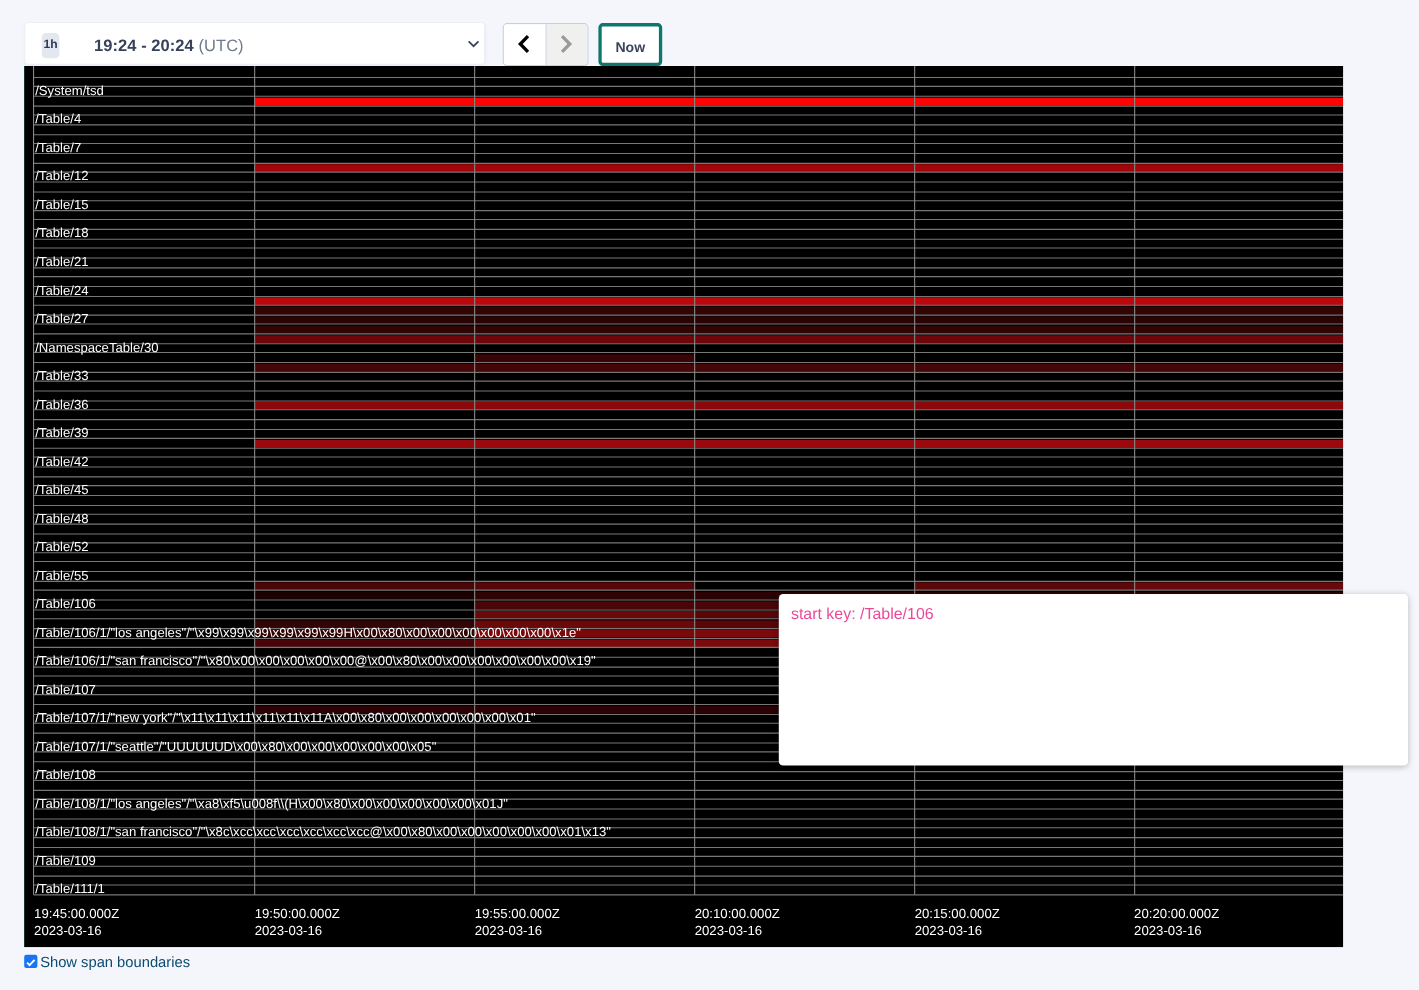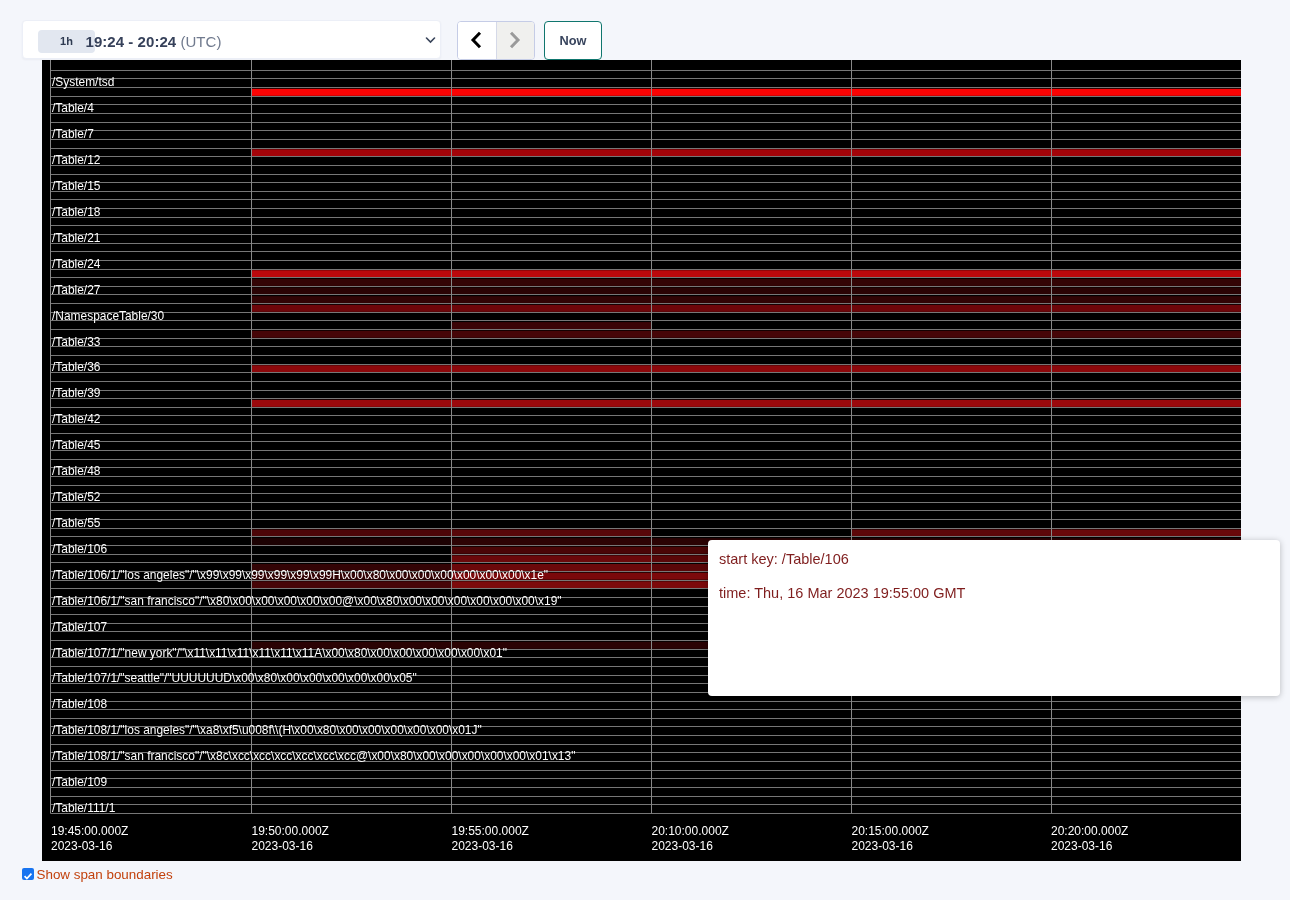--- a/index.html
+++ b/index.html
@@ -1,32 +1,32 @@
 <!DOCTYPE html>
 <html><head>
 <meta charset="utf-8">
 <style>
   * { margin:0; padding:0; box-sizing:border-box; }
   html,body { width:1290px; height:900px; background:#f4f6fb; font-family:"Liberation Sans", sans-serif; position:relative; overflow:hidden; }
   .dropdown { position:absolute; left:22px; top:20px; width:419px; height:38.5px; background:#fff; border:1px solid #eceff7; border-radius:4px; box-shadow:0 1px 2px rgba(50,60,90,.05); }
-  .badge { position:absolute; left:15px; top:8.5px; width:57px; height:23px; background:#e2e7f0; border-radius:4px; color:#2f3b52; font-size:11px; font-weight:bold; text-align:center; line-height:23px; }
+  .badge { position:absolute; left:15px; top:8.5px; width:16px; height:23px; background:#e2e7f0; border-radius:4px; color:#2f3b52; font-size:11px; font-weight:bold; text-align:center; line-height:23px; }
   .trange { position:absolute; left:62.5px; top:12px; font-size:15px; font-weight:bold; color:#36415a; letter-spacing:0.05px; }
   .trange span { font-weight:normal; color:#707a8e; }
   .caret { position:absolute; left:401px; top:16px; width:13px; height:7px; }
   .btngroup { position:absolute; left:457px; top:20.5px; width:77.5px; height:39px; border:1px solid #c5cce6; border-radius:4px; background:#fff; overflow:hidden; }
   .bprev { position:absolute; left:0; top:0; width:38px; height:37px; background:#fff; }
   .bnext { position:absolute; left:38px; top:0; width:39px; height:37px; background:#f0f0ee; border-left:1px solid #d5d9e8; }
   .chev { position:absolute; left:11.5px; top:9.5px; width:12px; height:18px; }
-  .nowbtn { position:absolute; left:544px; top:20.5px; width:58px; height:39px; background:#fff; border:1px solid #0f766e; border-radius:4px; color:#39455e; font-size:12.8px; font-weight:bold; text-align:center; line-height:37px; }
-  .hm { position:absolute; left:22px; top:60px; width:1199px; height:801px; background:#0f766e;margin-left:20px; }
+  .nowbtn { position:absolute; left:544px; top:20.5px; width:58px; height:39px; background:#fff; border:3px solid #0f766e; border-radius:4px; color:#39455e; font-size:12.8px; font-weight:bold; text-align:center; line-height:37px; }
+  .hm { position:absolute; left:22px; top:60px; width:1199px; height:801px; background:#0f766e; }
   .tooltip { position:absolute; left:708px; top:540px; width:572px; height:156px; background:#fff; border-radius:4px; box-shadow:0 1px 6px rgba(0,0,0,.25); padding:12px 0 0 11px; }
-  .tooltip p { margin:0 0 19px; font-size:14.5px; line-height:15px; color:#7f1d1d; white-space:nowrap; }
+  .tooltip p { margin:0 0 19px; font-size:14.5px; line-height:15px; color:#ec4899; white-space:nowrap; }
   .cbrow { position:absolute; left:22px; top:866px; height:18px; }
   .cbox { position:absolute; left:0; top:1.5px; width:12px; height:12px; background:#1874f0; border-radius:2px; }
-  .cblabel { position:absolute; left:14.5px; top:1px; font-size:13.4px; color:#c2410c; white-space:nowrap; }
+  .cblabel { position:absolute; left:14.5px; top:1px; font-size:13.4px; color:#0c4a6e; white-space:nowrap; }
 </style>
 </head>
 <body>
   <div class="dropdown">
     <div class="badge">1h</div>
     <div class="trange">19:24 - 20:24 <span>(UTC)</span></div>
     <svg class="caret" viewBox="0 0 10 7">
       <path d="M1 1l4 4 4-4" stroke="#39445a" stroke-width="1.6" fill="none" stroke-linecap="round"></path>
     </svg>
   </div>
@@ -174,20 +174,19 @@
 <text x="609.5" y="789.7" font-size="12px">2023-03-16</text>
 <text x="809.5" y="774.9" font-size="12px">20:15:00.000Z</text>
 <text x="809.5" y="789.7" font-size="12px">2023-03-16</text>
 <text x="1009.0" y="774.9" font-size="12px">20:20:00.000Z</text>
 <text x="1009.0" y="789.7" font-size="12px">2023-03-16</text>
 </g>
 </svg>
   </div>
   <div class="tooltip">
     <p>start key: /Table/106</p>
-    <p>time: Thu, 16 Mar 2023 19:55:00 GMT</p>
   </div>
   <div class="cbrow">
     <div class="cbox"><svg width="12" height="12" viewBox="0 0 14 14">
         <path d="M3 7.2l2.7 2.7L11 4.3" stroke="#fff" stroke-width="2" fill="none"></path>
       </svg></div>
     <div class="cblabel">Show span boundaries</div>
   </div>
 
 </body></html>

